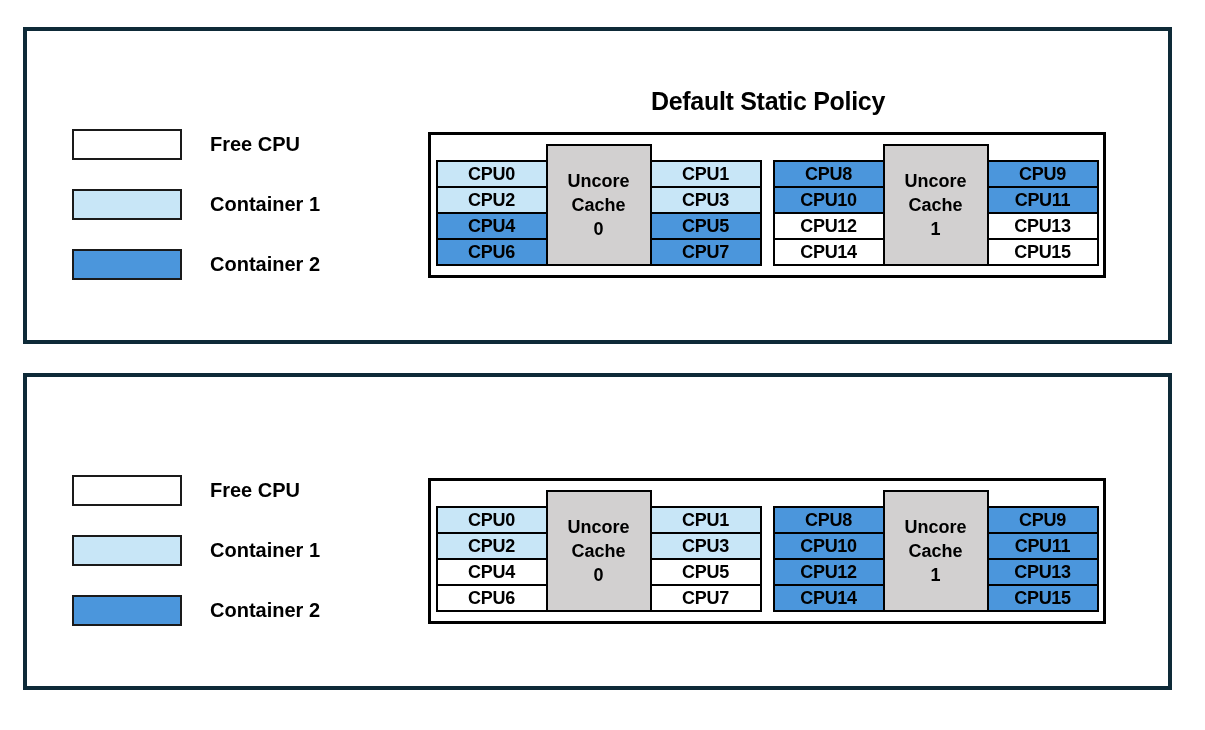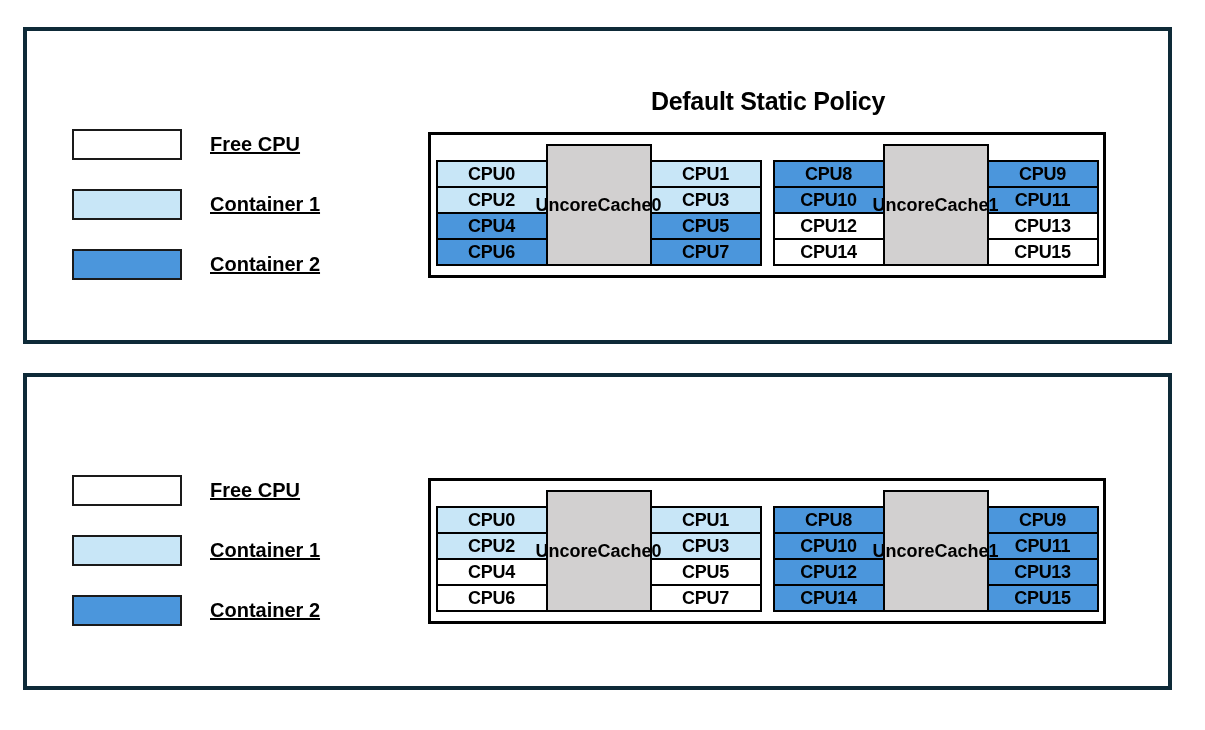--- a/index.html
+++ b/index.html
@@ -43,21 +43,20 @@
   .legend {
     position: absolute;
     left: 45px;
     top: 98px;
   }
   .legend-item {
     display: flex;
     align-items: center;
     margin-bottom: 29px;
     height: 31px;
-    text-decoration: underline;
   }
   .swatch {
     width: 106px;
     height: 27px;
     border: 2px solid #1a1a1a;
   }
   .legend-label {
     margin-left: 28px;
     font-size: 20px;
     font-weight: bold;
@@ -101,21 +100,21 @@
   .cpu-cell:first-child { margin-top: 16px; }
   .cpu-col { height: 122px; }
 
   .uncore {
     box-sizing: border-box;
     width: 106px;
     margin: 0 -2px;
     border: 2px solid #000;
     background: var(--uncore);
     display: flex;
-    flex-direction: row;
+    flex-direction: column;
     align-items: center;
     justify-content: center;
     font-size: 18px;
     font-weight: bold;
     line-height: 24px;
     z-index: 1;
   }
 
   .state-free       { background: var(--free); }
   .state-container1 { background: var(--container1); }

